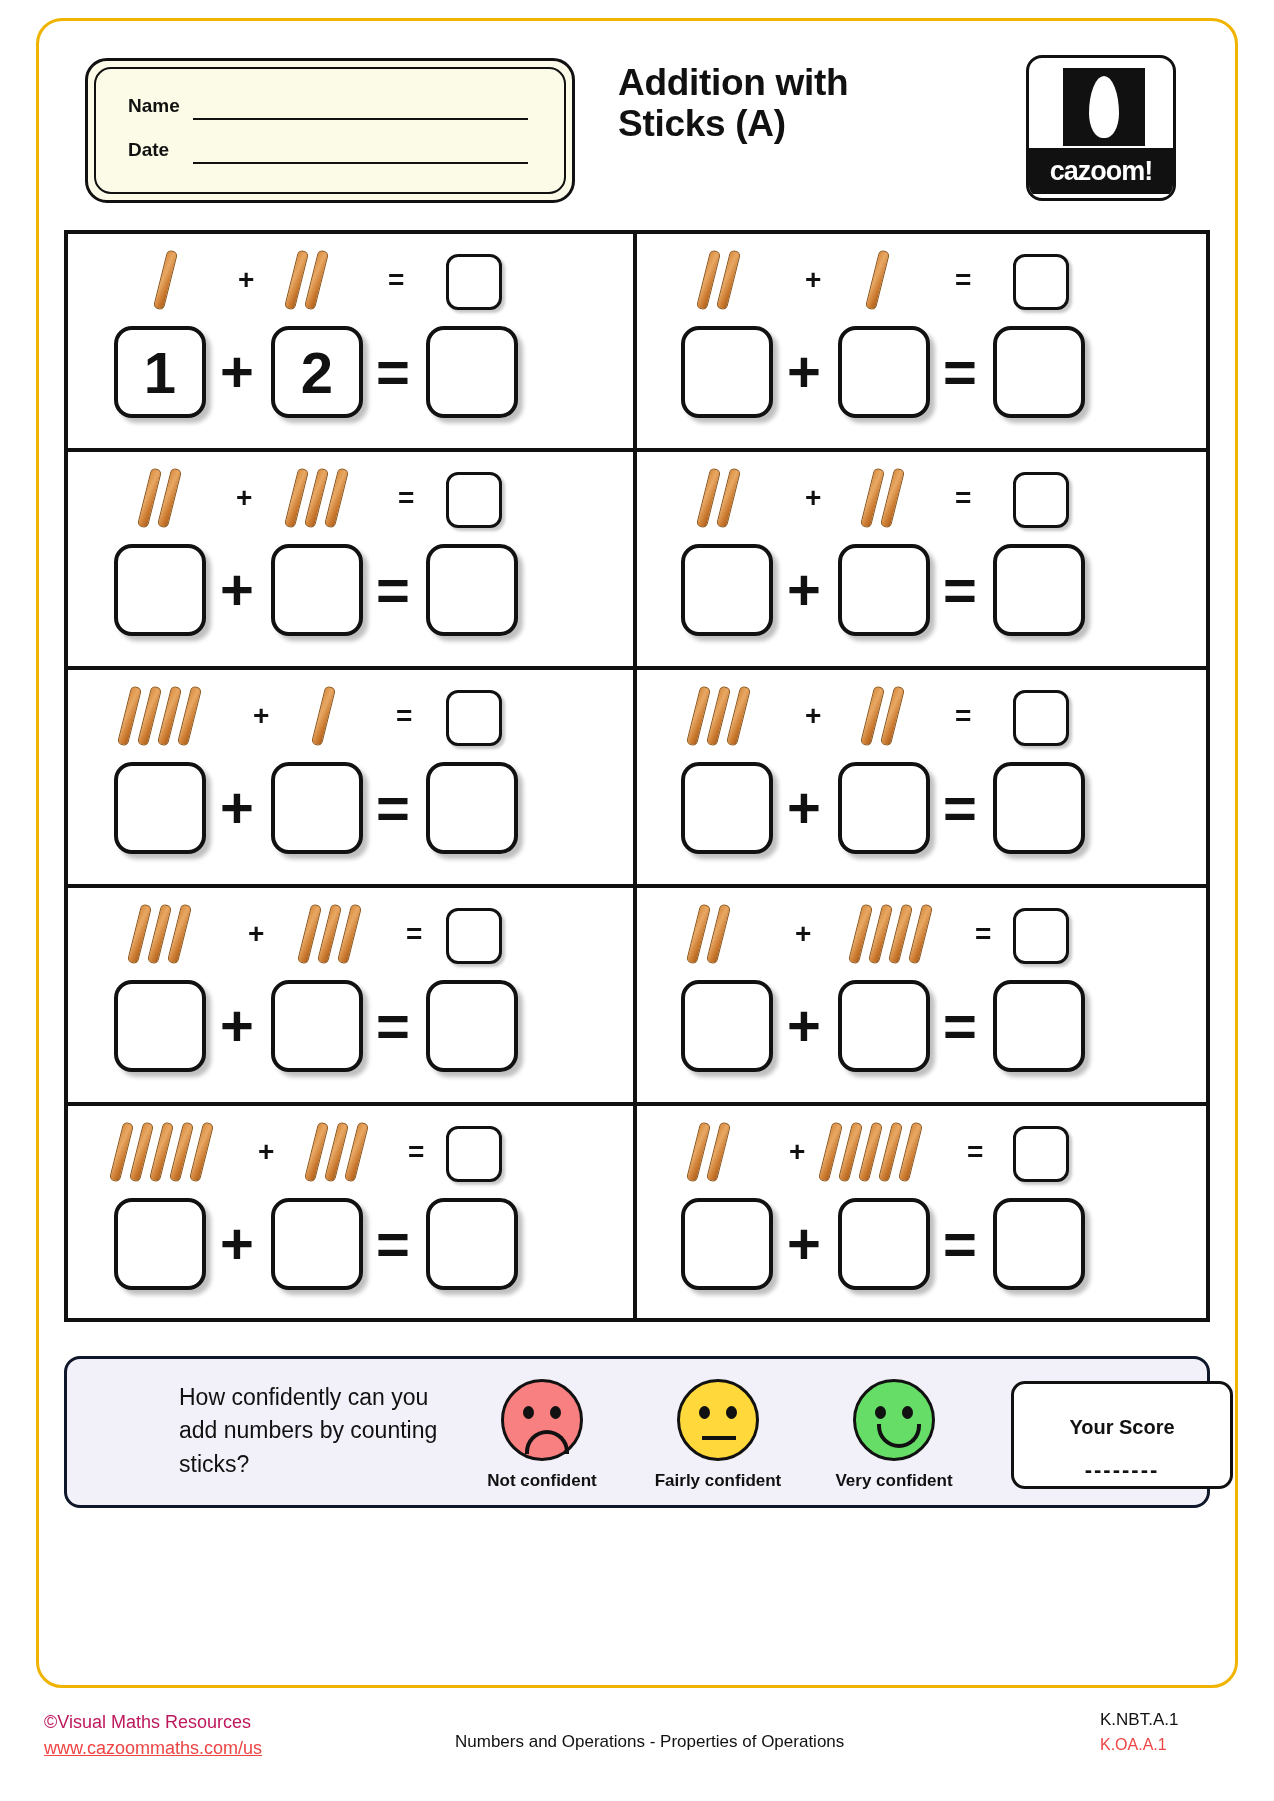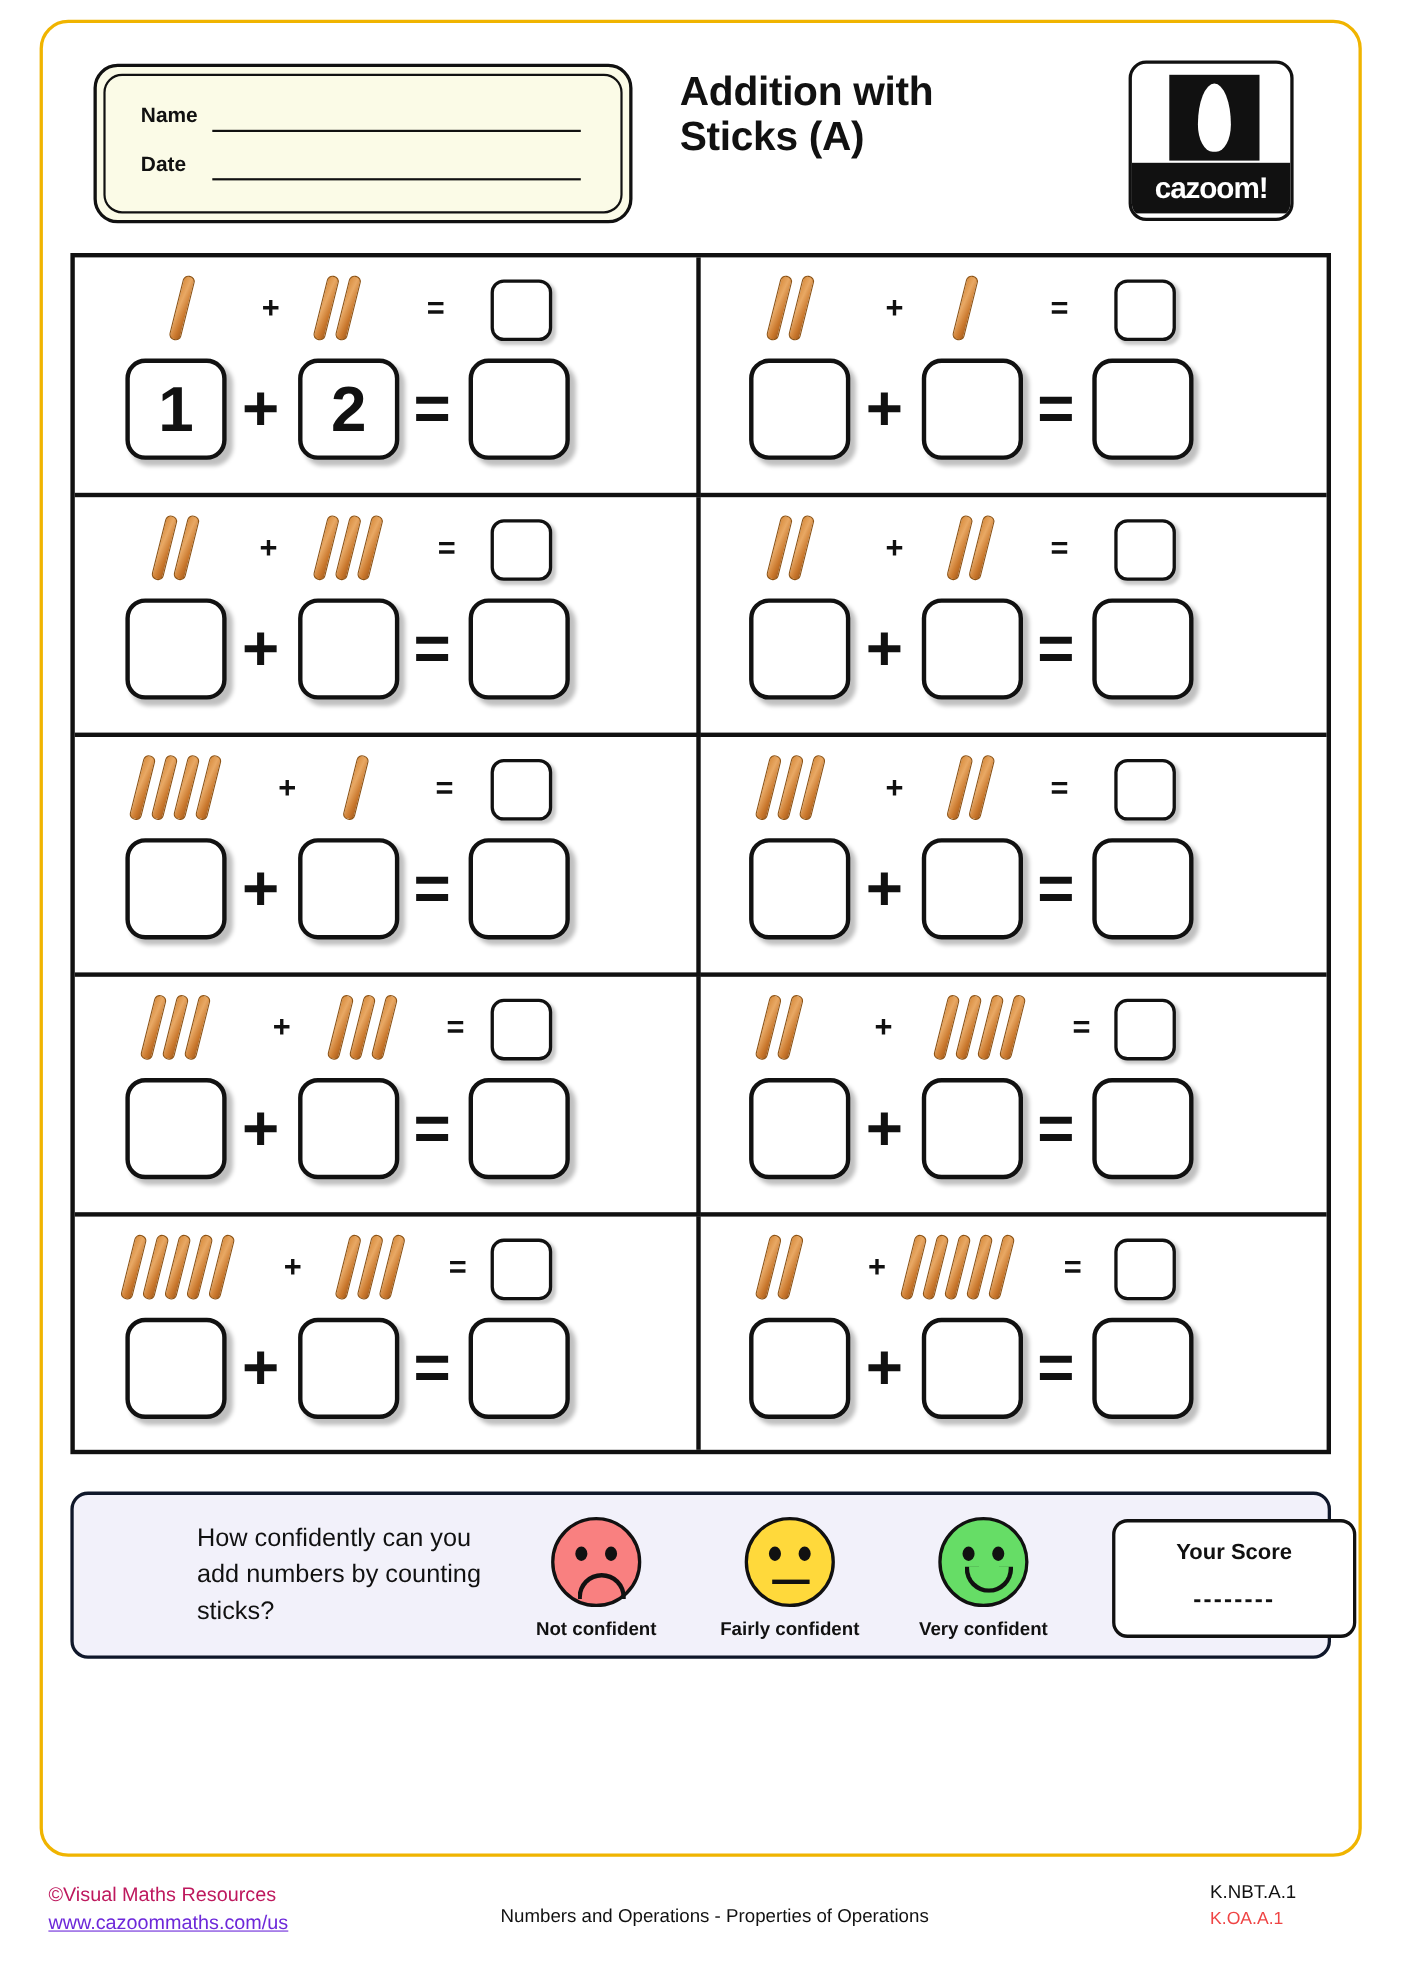--- a/index.html
+++ b/index.html
@@ -136,26 +136,26 @@
     border:4px solid #111;border-top:none;border-radius:0 0 22px 22px;}
   .face-label{
     position:absolute;top:112px;font-size:17px;font-weight:bold;color:#111;
     text-align:center;
   }
   .score{
     position:absolute;left:944px;top:22px;width:222px;height:108px;
     background:#fff;border:3px solid #111;border-radius:14px;box-sizing:border-box;
     text-align:center;
   }
-  .score-title{font-size:20px;font-weight:bold;color:#111;margin-top:16px;}
+  .score-title{font-size:20px;font-weight:bold;color:#111;margin-top:32px;}
   .score-line{font-size:22px;font-weight:bold;color:#111;letter-spacing:2px;margin-top:18px;}
 
   
   .copy{position:absolute;left:44px;top:1712px;font-size:18px;color:#be185d;}
-  .link{position:absolute;left:44px;top:1738px;font-size:18px;color:#6d28d9;text-decoration:underline;}
+  .link{position:absolute;left:44px;top:1738px;font-size:18px;color:#ef4444;text-decoration:underline;}
   .center-meta{position:absolute;left:455px;top:1732px;font-size:17px;color:#111;}
   .code1{position:absolute;left:1100px;top:1710px;font-size:17px;color:#111;}
   .code2{position:absolute;left:1100px;top:1736px;font-size:16px;color:#ef4444;}
 </style>
 </head>
 <body>
 
 <div class="page">
 
   <div class="outer-border"></div>

